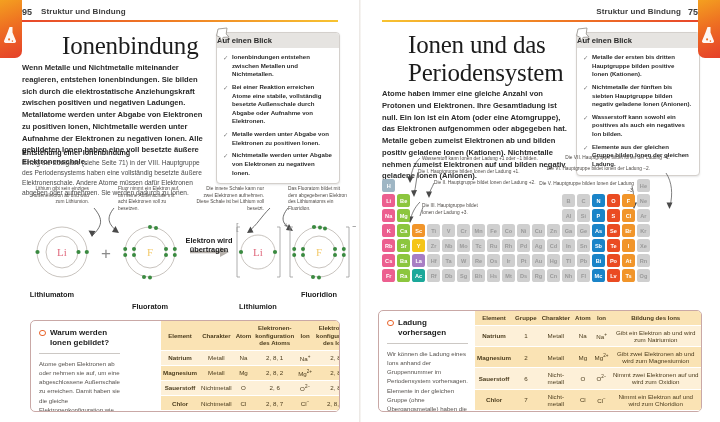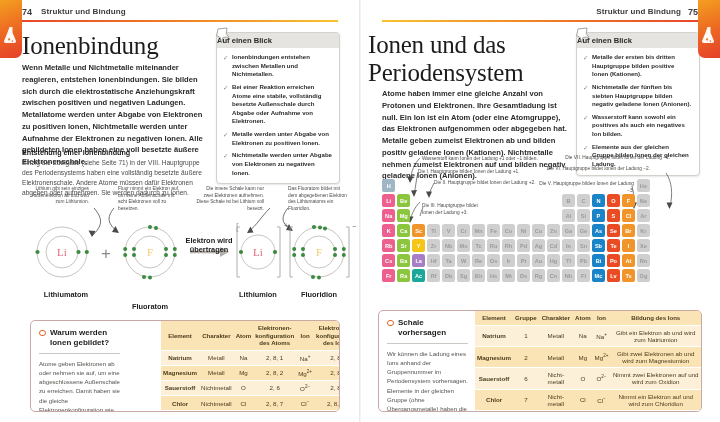--- a/index.html
+++ b/index.html
@@ -26,21 +26,21 @@
 
   
   .tab { position:absolute; top:0; width:22px; height:58px;
          background:linear-gradient(160deg,#f4a020 0%,#ee6f22 45%,#e5402a 100%); z-index:5; }
   .tab-l { left:0; border-radius:0 0 7px 0; }
   .tab-r { right:0; border-radius:0 0 0 7px; }
   .flask { position:absolute; left:50%; top:26px; transform:translateX(-50%); }
 
   
   .title { font-family:"Liberation Serif", serif; font-size:25px; font-weight:400;
-           color:#1c1c1c; line-height:1.12; letter-spacing:-.2px; }
+           color:#1c1c1c; line-height:1.12; letter-spacing:-.2px;margin-left:40px; }
   .body-t { font-size:7.6px; line-height:1.55; color:#2b2b2b; text-align:left;font-weight:bold; }
   .sub-h { font-size:7.2px; font-weight:bold; color:#1c1c1c; margin-bottom:2px; }
   .body-s { font-size:6.6px; line-height:1.5; color:#4a4a4a; }
 
   
   .blick { position:absolute; background:#ffffff; border:1px solid #d4d0cc;
            border-radius:4px; box-shadow:0 1px 2px rgba(0,0,0,.10); }
   .blick-hd { background:#e6e4e1; border-radius:3px 3px 0 0; height:15px;
               display:flex; align-items:center; 
               font-size:7.6px; font-weight:bold; color:#2a2a2a; }
@@ -110,21 +110,21 @@
 <div class="page page-left">
 
   <div class="tab tab-l">
     <svg class="flask" width="13" height="18" viewBox="0 0 13 18">
       <path d="M5 1 h3 v5.5 l3.4 8.2 a1.7 1.7 0 0 1 -1.6 2.3 h-8.6 a1.7 1.7 0 0 1 -1.6 -2.3 l3.4 -8.2 z" fill="#ffffff" opacity="0.95"></path>
       <circle cx="4.6" cy="13.4" r="1.05" fill="#ee6f22"></circle>
       <circle cx="7.9" cy="15.1" r="0.8" fill="#ee6f22"></circle>
     </svg>
   </div>
 
-  <div class="rh-num" style="left:22px;">74</div>
+  <div class="rh-num" style="left:22px;">95</div>
   <div class="rh" style="left:41px;">Struktur und Bindung</div>
   <div class="rule rule-l"></div>
 
   <div class="title" style="position:absolute;left:22px;top:32px;width:230px;">Ionenbindung</div>
 
   <div class="body-t" style="position:absolute;left:22px;top:62px;width:182px;">Wenn Metalle und Nichtmetalle miteinander reagieren, entstehen Ionenbindungen. Sie bilden sich durch die elektrostatische Anziehungskraft zwischen positiven und negativen Ladungen. Metallatome werden unter Abgabe von Elektronen zu positiven Ionen, Nichtmetalle werden unter Aufnahme der Elektronen zu negativen Ionen. Alle gebildeten Ionen haben eine voll besetzte äußere Elektronenschale.</div>
 
   <div class="sub-h" style="position:absolute;left:22px;top:148px;width:182px;">Entstehung einer Ionenbindung</div>
   <div class="body-s" style="position:absolute;left:22px;top:158px;width:182px;">Einzig die Edelgase (siehe Seite 71) in der VIII. Hauptgruppe des Periodensystems haben eine vollständig besetzte äußere Elektronenschale. Andere Atome müssen dafür Elektronen abgeben oder aufnehmen. Sie werden dadurch zu Ionen.</div>
 
@@ -219,23 +219,23 @@
     <path d="M327 47 L327 97" stroke="#9a9a9a" stroke-width="0.8" fill="none"></path>
     <path d="M327 47 L324 47 M327 97 L324 97" stroke="#9a9a9a" stroke-width="0.8"></path>
     <text x="330" y="49" fill="#555" font-size="7" font-family="Liberation Sans, sans-serif">−</text>
   </svg>
 
   <div class="xfer" style="left:178px;top:237px;width:62px;">
     <span>Elektron wird</span><br>
     <span>übertragen</span>
   </div>
 
-  <div class="atomlbl" style="left:34px;top:290px;width:64px;">Lithiumatom</div>
+  <div class="atomlbl" style="left:20px;top:290px;width:64px;">Lithiumatom</div>
   <div class="atomlbl" style="left:118px;top:282px;width:64px;margin-top:20px;">Fluoratom</div>
-  <div class="atomlbl" style="left:226px;top:290px;width:64px;">Lithiumion</div>
+  <div class="atomlbl" style="left:226px;top:302px;width:64px;">Lithiumion</div>
   <div class="atomlbl" style="left:287px;top:290px;width:64px;">Fluoridion</div>
 
   <div class="tipbox" style="left:30px;top:320px;width:310px;height:92px;gap:34px;">
     <div class="tip-left">
       <div class="tip-title">
         <span class="ring"></span>
         <span>Warum werden Ionen gebildet?</span>
       </div>
       <div class="tip-div"></div>
       <div class="tip-body">Atome geben Elektronen ab oder nehmen sie auf, um eine abgeschlossene Außenschale zu erreichen. Damit haben sie die gleiche Elektronenkonfiguration wie ein Edelgas.</div>
@@ -495,21 +495,21 @@
         <div class="cell c-red">Lv</div>
         <div class="cell c-orange">Ts</div>
         <div class="cell c-gray">Og</div>
       </div>
   </div>
 
   <div class="tipbox" style="left:18px;top:310px;width:324px;height:102px;">
     <div class="tip-left">
       <div class="tip-title">
         <span class="ring"></span>
-        <span>Schale vorhersagen</span>
+        <span>Ladung vorhersagen</span>
       </div>
       <div class="tip-div"></div>
       <div class="tip-body">Wir können die Ladung eines Ions anhand der Gruppennummer im Periodensystem vorhersagen. Elemente in der gleichen Gruppe (ohne Übergangsmetalle) haben die gleiche Anzahl von Elektronen in der Außenschale und bilden deshalb Ionen mit der gleichen Ladung.</div>
     </div>
     <div style="flex:1;">
       <table class="dt">
         <thead>
             <tr>
           <th>Element</th>
           <th>Gruppe</th>

